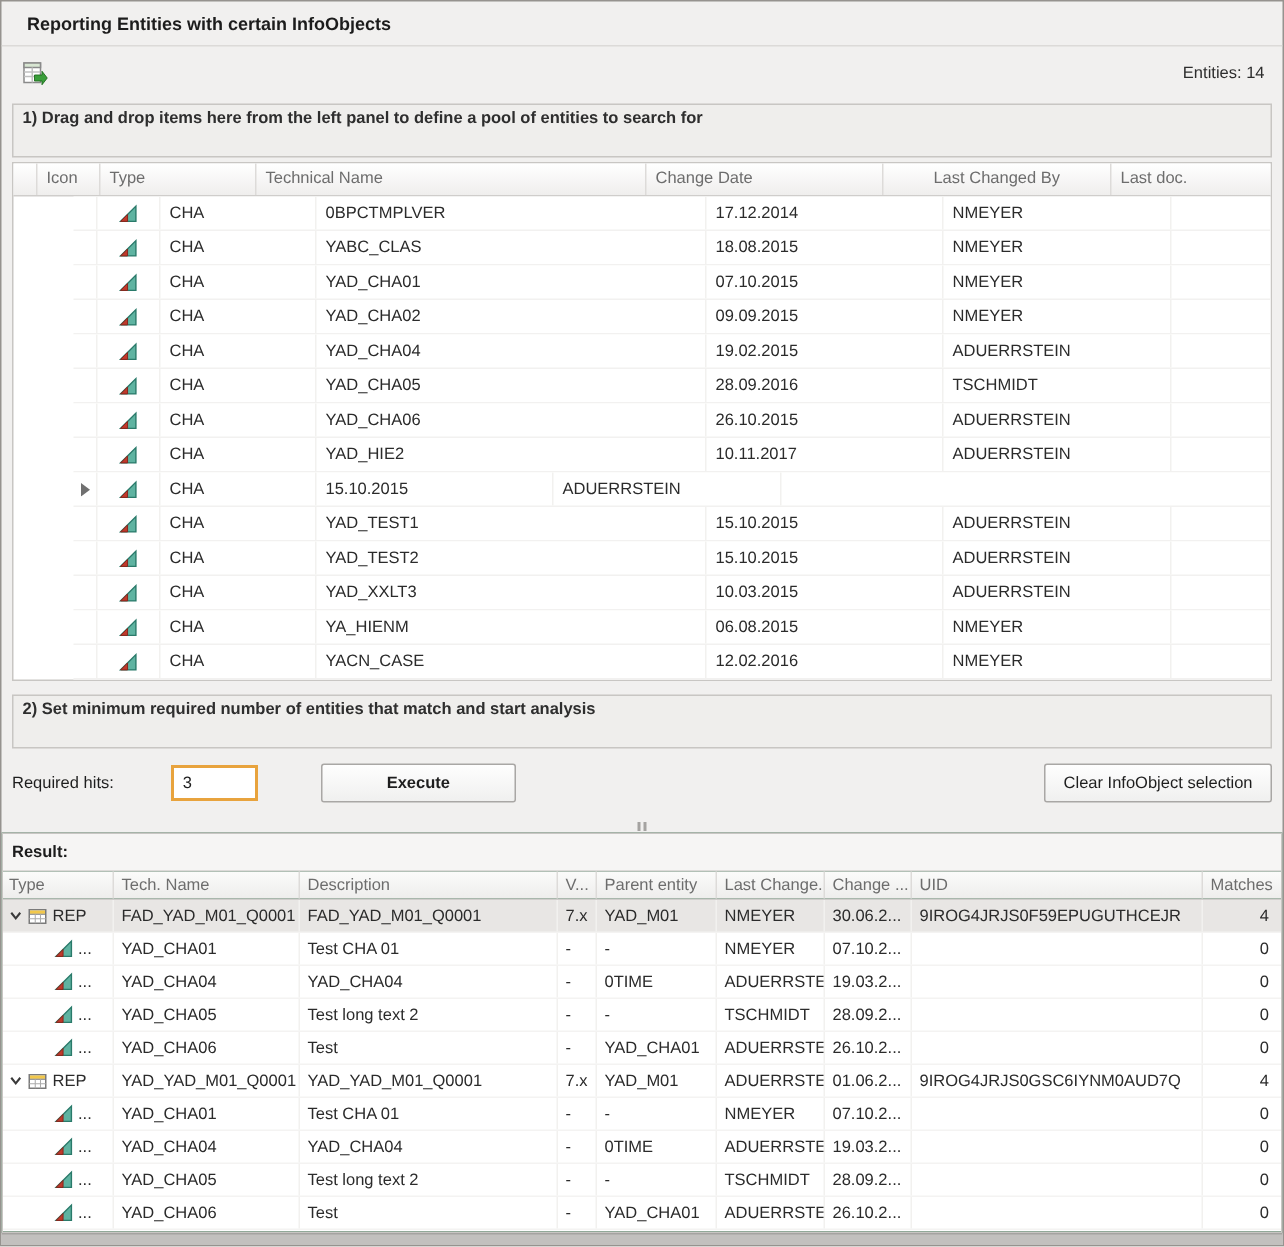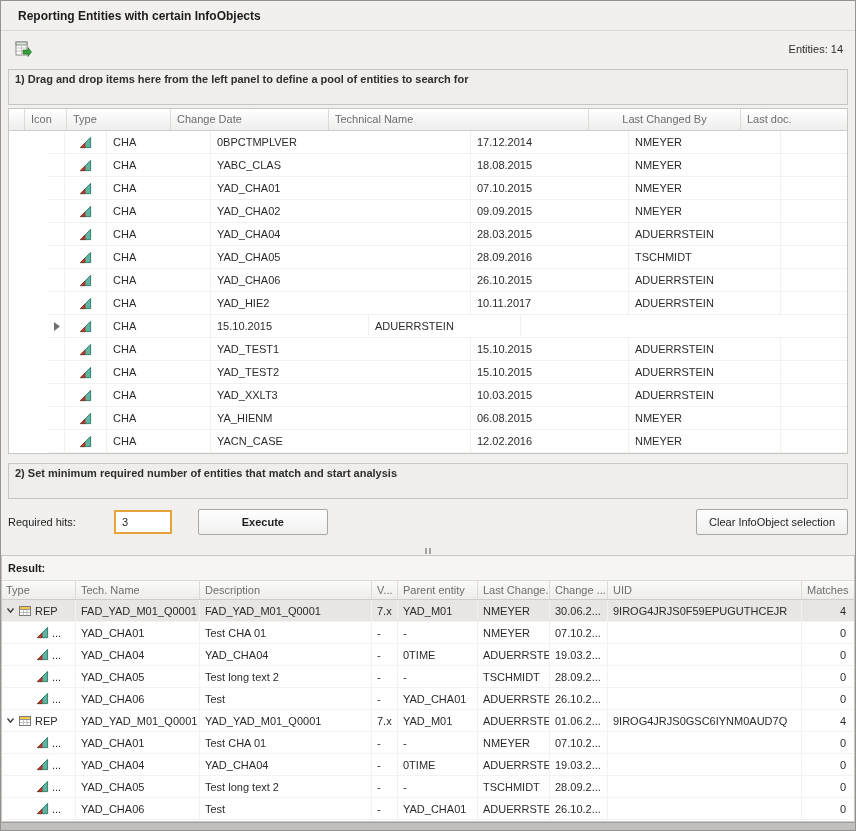--- a/index.html
+++ b/index.html
@@ -39,21 +39,21 @@
   .w-lcb   { width:152px;text-align:center; }
   .w-ldoc  { flex:1; border-right:none !important; }
   .cell-sel { background:#e3e1df; }
 
   .controls { display:flex; align-items:center; margin:10px 7px 12px; flex:none;gap:24px; }
   .controls .lbl { margin-right:14px; color:#1e1e1e; }
   .hits-input { width:58px; height:24px; border:2px solid #e8a33d; padding:0 6px;
                 font-family:inherit; font-size:11px; color:#1e1e1e; outline:none; }
   .btn { height:26px; background:linear-gradient(#fefefe,#f0f0ef); border:1px solid #a9a7a5;
          border-radius:2px; font-family:inherit; font-size:11px; color:#1e1e1e; cursor:pointer; }
-  .btn-exec { width:130px; margin-left:2px; font-weight:bold; }
+  .btn-exec { width:130px; margin-left:18px; font-weight:bold; }
   .btn-clear { margin-left:auto; padding:0 12px; }
 
   .splitter { height:8px; display:flex; align-items:center; justify-content:center; flex:none; cursor:row-resize; }
   .grip { width:2px; height:6px; background:#a5a3a1; margin:0 1px; }
 
   .result { flex:1; border:1px solid #c8c6c3; background:#14532d; display:flex;
             flex-direction:column; overflow:hidden; }
   .result-title { height:24px; line-height:24px; font-weight:bold; color:#1c1c1c;
                   padding-left:6px; background:#f6f5f4; flex:none; }
   .r-header { display:flex; height:20px; background:linear-gradient(#fbfbfa,#eeedec);
@@ -105,22 +105,22 @@
     <div class="entities">Entities: 14</div>
   </div>
 
   <div class="sec-header">1) Drag and drop items here from the left panel to define a pool of entities to search for</div>
 
   <div class="grid1">
     <div class="g-header" id="pool-header">
         <div class="c w-sel"></div>
         <div class="c w-icon">Icon</div>
         <div class="c w-type">Type</div>
+        <div class="c w-tname">Technical Name</div>
         <div class="c w-cdate">Change Date</div>
-        <div class="c w-tname">Technical Name</div>
         <div class="c w-lcb">Last Changed By</div>
         <div class="c w-ldoc">Last doc.</div>
       </div>
     <div id="pool-body">
         <div class="g-row">
           <div class="c w-sel"></div>
           <div class="c w-icon ic-col">
             <span class="ic">
               <svg width="13" height="13" viewBox="0 0 14 14">
                 <polygon points="1.5,12.5 12.5,12.5 12.5,1.5" fill="#5fb3a1" stroke="#2a7a6a" stroke-width="1"></polygon>
@@ -187,21 +187,21 @@
           <div class="c w-icon ic-col">
             <span class="ic">
               <svg width="13" height="13" viewBox="0 0 14 14">
                 <polygon points="1.5,12.5 12.5,12.5 12.5,1.5" fill="#5fb3a1" stroke="#2a7a6a" stroke-width="1"></polygon>
                 <polygon points="1.5,12.5 6.5,12.5 6.5,7.5" fill="#c0392b" stroke="#87261c" stroke-width="0.7"></polygon>
               </svg>
             </span>
           </div>
           <div class="c w-type">CHA</div>
           <div class="c w-tname">YAD_CHA04</div>
-          <div class="c w-cdate">28.03.2015</div>
+          <div class="c w-cdate">19.02.2015</div>
           <div class="c w-lcb">ADUERRSTEIN</div>
           <div class="c w-ldoc"></div>
         </div>
         <div class="g-row">
           <div class="c w-sel"></div>
           <div class="c w-icon ic-col">
             <span class="ic">
               <svg width="13" height="13" viewBox="0 0 14 14">
                 <polygon points="1.5,12.5 12.5,12.5 12.5,1.5" fill="#5fb3a1" stroke="#2a7a6a" stroke-width="1"></polygon>
                 <polygon points="1.5,12.5 6.5,12.5 6.5,7.5" fill="#c0392b" stroke="#87261c" stroke-width="0.7"></polygon>

